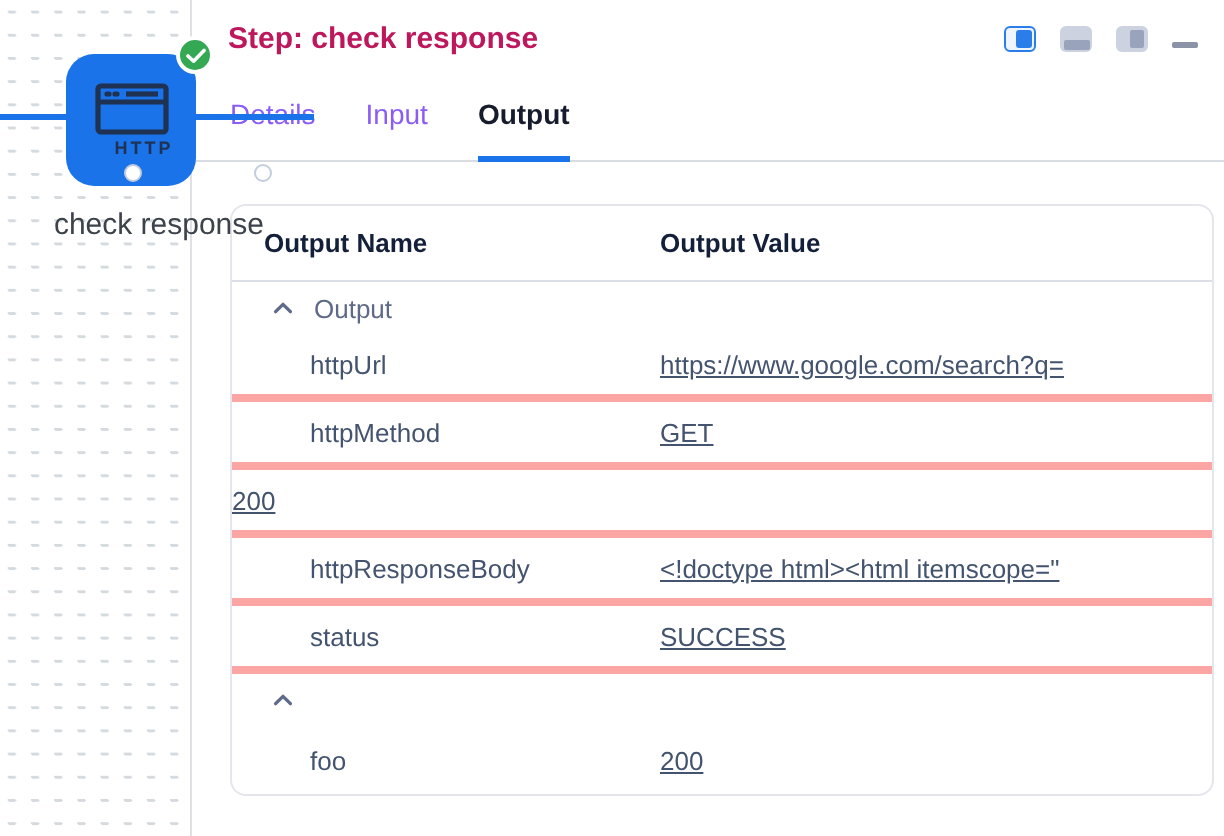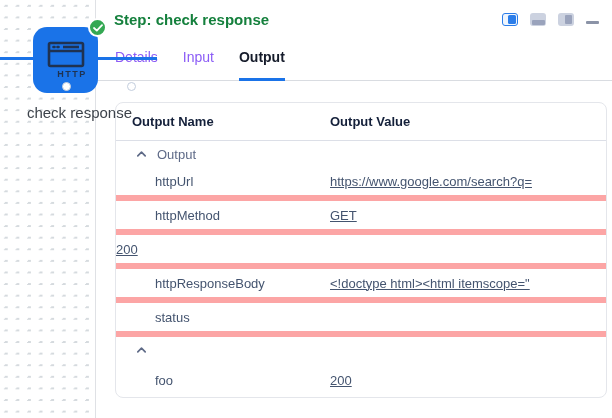--- a/index.html
+++ b/index.html
@@ -30,21 +30,21 @@
   }
   .port { position: absolute; width: 9px; height: 9px; background: #fff;
     border: 1px solid #c2cddd; border-radius: 50%; top: 54.5px; }
   .port-l { left: 28.5px; } .port-r { left: 93.5px; }
   .node-label { position: absolute; left: 0; top: 104px; width: 132px; text-align: right;
     font-size: 15px; color: #3d434b; }
 
   
   .panel { flex: 1; border-left: 1px solid #dfe1e5; background: #fff; display: flex; flex-direction: column; }
   .panel-header { display: flex; align-items: center; padding: 11px 10px 0 18px; }
-  .panel-title { flex: 1; font-size: 15px; font-weight: bold; color: #15803d; }
+  .panel-title { flex: 1; font-size: 15px; font-weight: bold; color: #be185d; }
   .win-controls { display: flex; align-items: center; }
   .wc { border: none; background: transparent; padding: 0; margin-left: 12px;
     width: 16px; height: 14px; cursor: pointer; display: block; position: relative; }
   .wc-split { display: block; width: 16px; height: 13px; border: 1.5px solid #2b7de9;
     border-radius: 3px; background: #eef5fe; position: relative; overflow: hidden; }
   .wc-split::after { content: ""; position: absolute; top: 1px; bottom: 1px; right: 1px;
     width: 55%; background: #2b7de9; border-radius: 1.5px; }
   .wc-bottom { display: block; width: 16px; height: 13px; background: #ccd2e0;
     border-radius: 3px; position: relative; }
   .wc-bottom::after { content: ""; position: absolute; left: 1.5px; right: 1.5px; bottom: 1.5px;
@@ -63,21 +63,21 @@
   .content { padding: 21px 5px 0 19px; }
   .table { border: 1px solid #e4e6eb; border-radius: 8px; width: 492px; overflow: hidden; background: #fff; }
   .t-row, .thead { display: grid; grid-template-columns: 214px 1fr; align-items: center; }
   .thead { height: 38px; border-bottom: 1px solid #dcdfe7; }
   .th { font-size: 13px; font-weight: bold; color: #14203a; padding-left: 16px; }
   .th.th-value { padding-left: 0; }
   .group-row { height: 26px; }
   .group-cell { display: flex; align-items: center; padding-left: 20px; }
   .chev { display: flex; align-items: center; margin-right: 10px; cursor: pointer; }
   .group-label { font-size: 13px; color: #5e6a87; }
-  .data-row { height: 34px; border-bottom: 6px solid #fca5a5; }
+  .data-row { height: 34px; border-bottom: 4px solid #fca5a5; }
   .tbody > .t-row:last-child { border-bottom: none; }
   .row-name { font-size: 13px; color: #44546f; padding-left: 39px; white-space: nowrap; overflow: hidden; }
   .row-value, .value-cell { font-size: 13px; color: #44546f; white-space: nowrap; overflow: hidden; text-decoration: underline; }
 </style>
 </head>
 <body>
 
 <div class="stage">
 
   <div class="canvas">
@@ -158,20 +158,21 @@
             </div>
             <div class="t-row data-row">
               <div class="cell row-value">200</div>
             </div>
             <div class="t-row data-row">
               <div class="cell row-name">httpResponseBody</div>
               <div class="cell row-value">&lt;!doctype html&gt;&lt;html itemscope="</div>
             </div>
             <div class="t-row data-row">
               <div class="cell row-name">status</div>
+              <div class="cell row-value">SUCCESS</div>
             </div>
             <div class="t-row group-row">
               <div class="cell group-cell">
                 <span class="chev">
                   <svg width="11" height="8" viewBox="0 0 11 8">
                     <polyline points="1.8,5.8 5.5,2.2 9.2,5.8" fill="none" stroke="#5e6a87" stroke-width="1.7" stroke-linecap="round" stroke-linejoin="round"></polyline>
                   </svg>
                 </span>
               </div>
               <div class="cell value-cell"></div>

